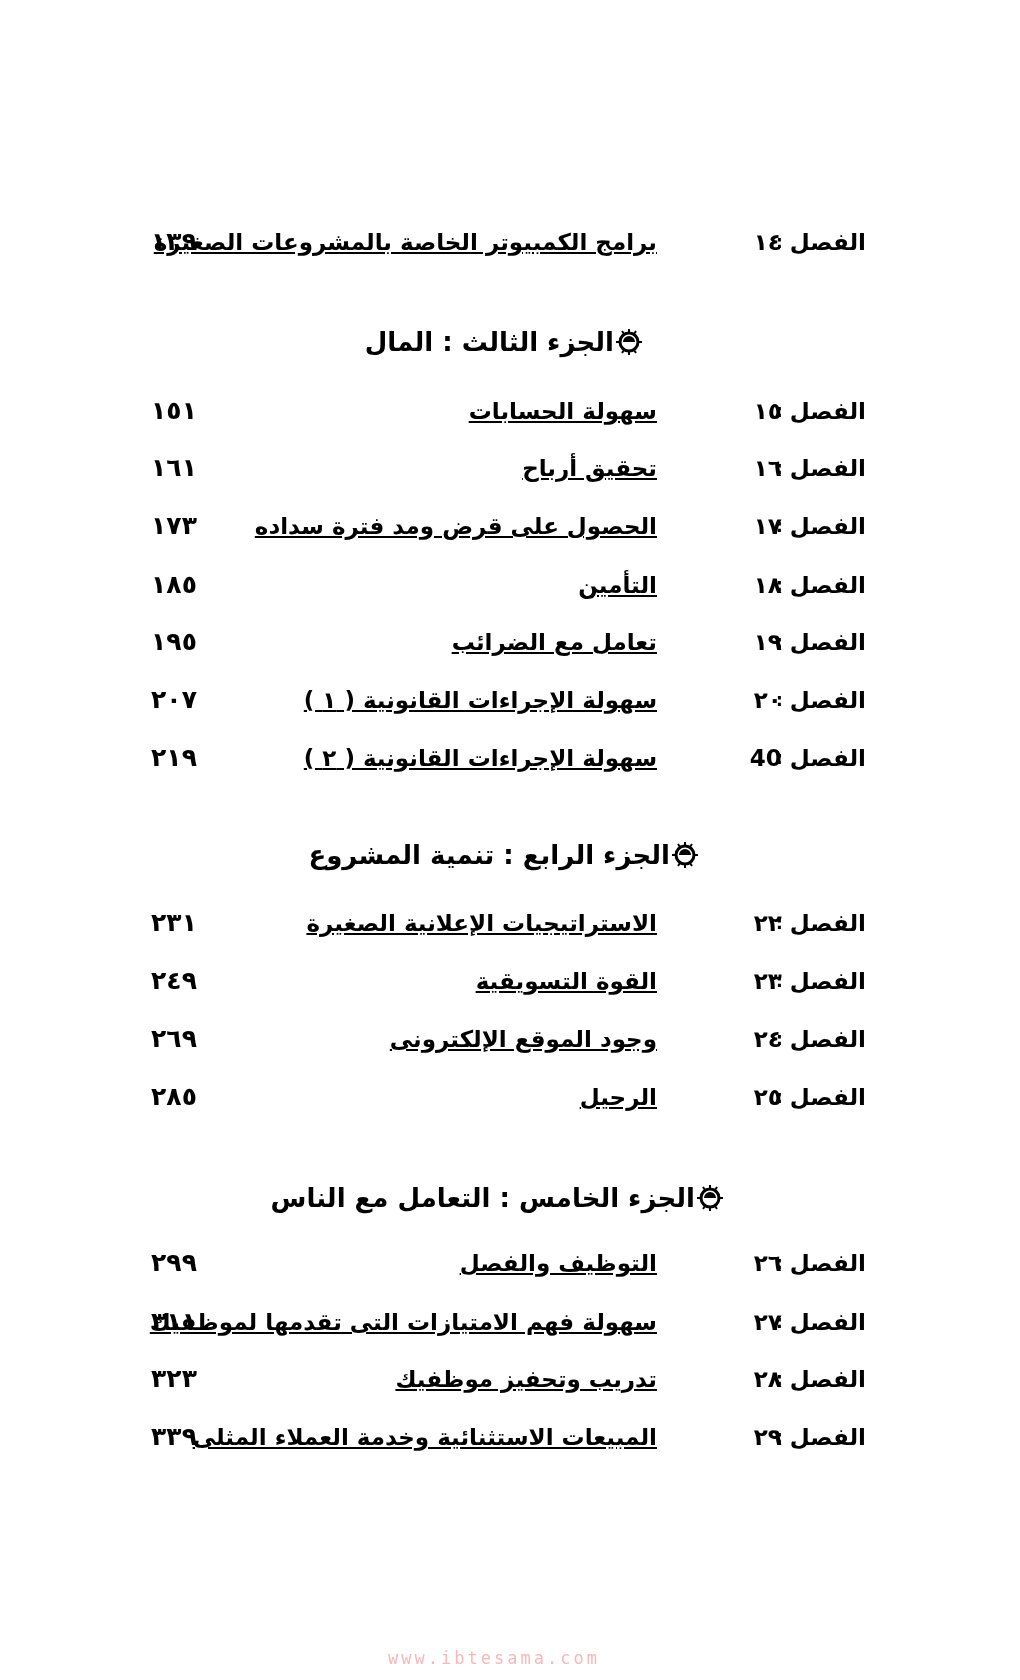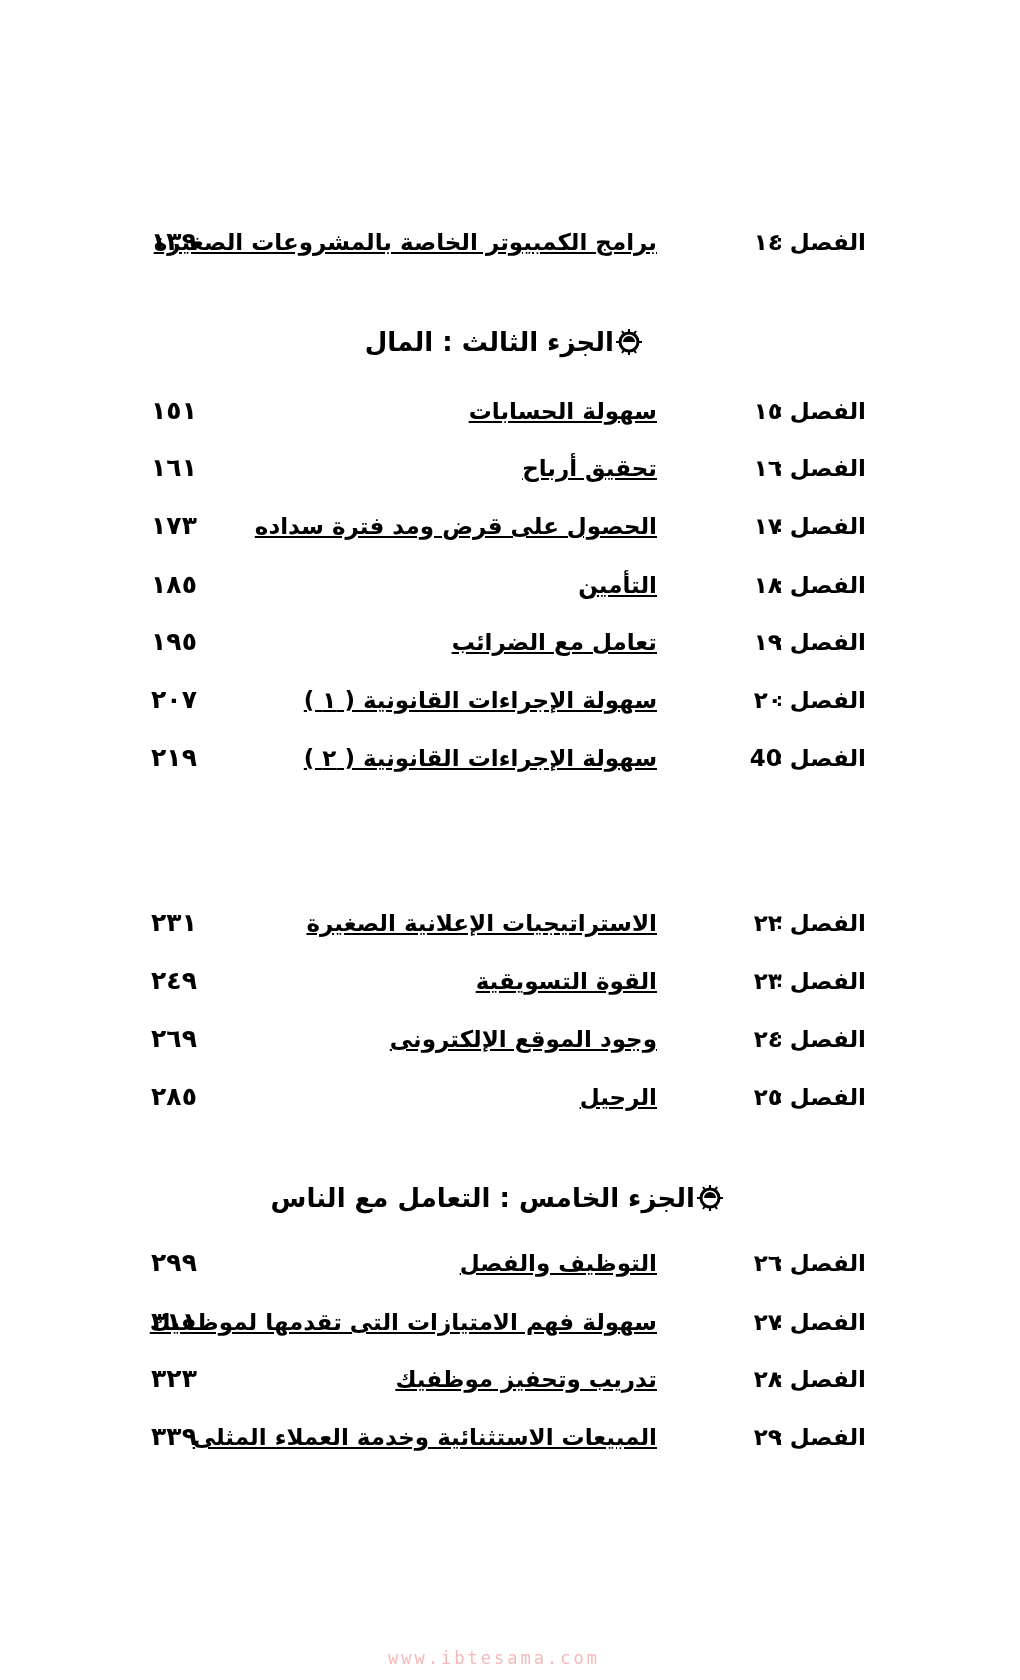--- a/index.html
+++ b/index.html
@@ -162,20 +162,35 @@
     <span class="ch-title">سهولة الإجراءات القانونية ( ١ )</span>
     <span class="ch-page">٢٠٧</span>
   </div>
   <div class="row" style="top:738px;">
     <span class="ch-label">الفصل 40</span>
     <span class="ch-colon">:</span>
     <span class="ch-title">سهولة الإجراءات القانونية ( ٢ )</span>
     <span class="ch-page">٢١٩</span>
   </div>
 
+  <div class="heading" style="top:833px; right:320px;">
+    <svg class="heading-icon" viewBox="0 0 30 30">
+      <circle cx="15" cy="15" r="9" fill="none" stroke="#000" stroke-width="3"></circle>
+      <path d="M9 15 A6 6 0 0 1 21 15 L15 15 Z" fill="#000"></path>
+      <line x1="2" y1="15" x2="7" y2="15" stroke="#000" stroke-width="2"></line>
+      <line x1="23" y1="15" x2="28" y2="15" stroke="#000" stroke-width="2"></line>
+      <line x1="15" y1="2" x2="15" y2="6" stroke="#000" stroke-width="2"></line>
+      <line x1="8" y1="4" x2="10" y2="7" stroke="#000" stroke-width="2"></line>
+      <line x1="22" y1="4" x2="20" y2="7" stroke="#000" stroke-width="2"></line>
+      <line x1="8" y1="26" x2="10" y2="23" stroke="#000" stroke-width="2"></line>
+      <line x1="22" y1="26" x2="20" y2="23" stroke="#000" stroke-width="2"></line>
+      <line x1="15" y1="24" x2="15" y2="28" stroke="#000" stroke-width="2"></line>
+    </svg>
+    <span class="heading-text">الجزء الرابع : تنمية المشروع</span>
+  </div>
 
   <div class="row" style="top:903px;">
     <span class="ch-label">الفصل ٢٢</span>
     <span class="ch-colon">:</span>
     <span class="ch-title">الاستراتيجيات الإعلانية الصغيرة</span>
     <span class="ch-page">٢٣١</span>
   </div>
   <div class="row" style="top:961px;">
     <span class="ch-label">الفصل ٢٣</span>
     <span class="ch-colon">:</span>

